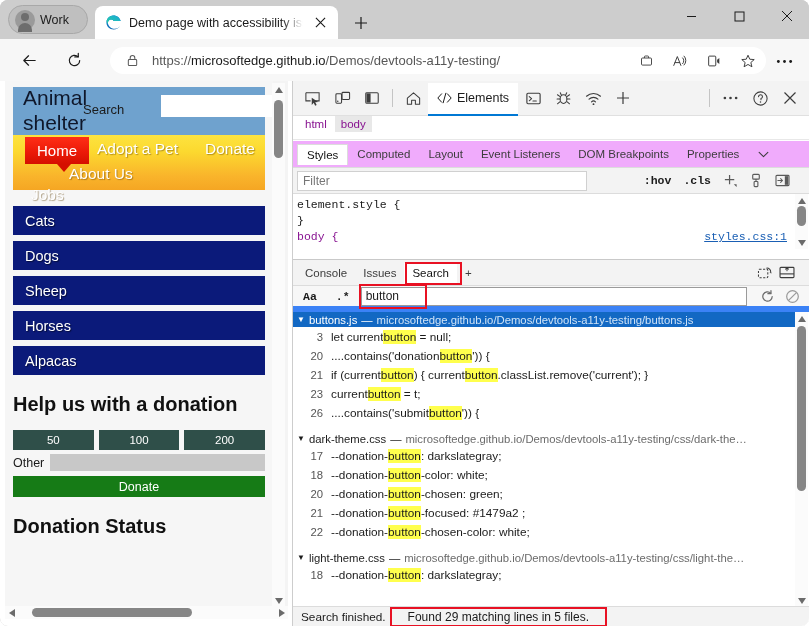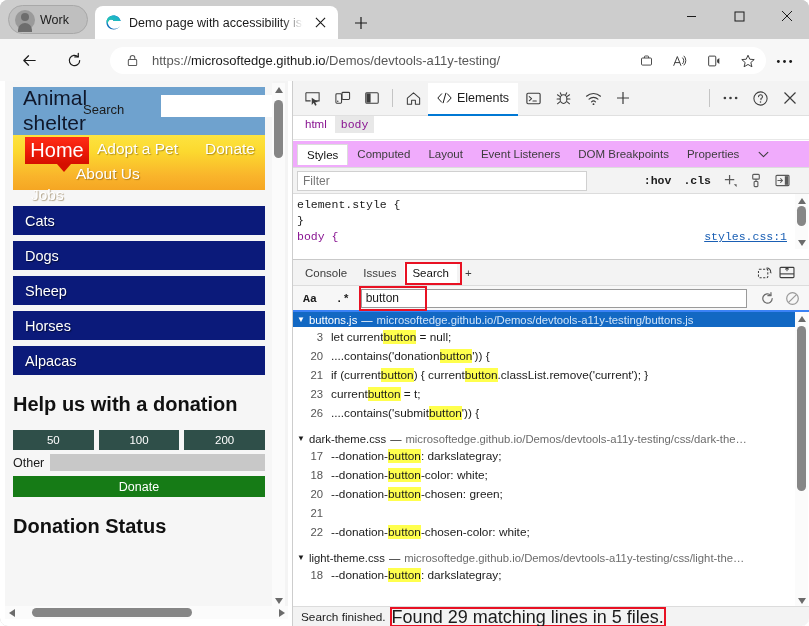--- a/index.html
+++ b/index.html
@@ -131,31 +131,31 @@
     background:linear-gradient(180deg,#fde33f 0%,#fcd92f 30%,#f9b42b 75%,#f5a623 100%);
     position:relative; padding-top:2px;
   }
   .pg-nav .navlink {
     position:absolute; font-size:15.5px; color:#ffffff;
     text-shadow:1px 1px 1px rgba(90,60,0,.45);
   }
   .pg-nav .home {
     position:absolute; left:12px; top:2px; width:64px; height:27px;
     background:linear-gradient(180deg,#ff2e16 0%,#ec1a08 55%,#d50f00 100%);
-    color:#ffffff; font-size:20px; text-align:center; line-height:27px;
+    color:#ffffff; font-size:15px; text-align:center; line-height:27px;
   }
   .pg-nav .home::after {
     content:""; position:absolute; left:32px; top:27px;
     border-left:7px solid transparent; border-right:7px solid transparent;
     border-top:8px solid #d50f00;
   }
   .pg-nav .n-adopt { left:84px; top:5px; }
   .pg-nav .n-donate { left:192px; top:5px; }
   .pg-nav .n-jobs { left:18px; top:30px;margin-top:21px; }
-  .pg-nav .n-about { left:63px; top:30px; }
+  .pg-nav .n-about { left:56px; top:30px; }
 
   .animal-list { margin:16px 8px 0 8px; }
   .animal-item {
     height:29px; background:#0b1a7a; color:#ffffff;
     font-size:14.5px; display:flex; align-items:center; padding-left:12px;
     margin-bottom:6px; text-shadow:1px 1px 1px rgba(0,0,0,.5);
   }
   .sec-title { margin:18px 8px 0 8px; font-size:20px; font-weight:bold; color:#111; }
   .amt-row { margin:14px 8px 0 8px; display:flex; gap:5px; }
   .amt-btn {
@@ -211,21 +211,21 @@
     font-size:12.5px; flex:none; background:#ffffff; margin-top:2px;
   }
   .spacer { flex:1; }
 
   #dt-breadcrumb {
     position:absolute; left:0; top:35px; width:516px; height:24px;
     background:#ffffff; display:flex; align-items:flex-start; padding-left:6px;
     gap:2px; border-bottom:1px solid #e8e8e8;
   }
   .crumb { font-size:11.5px; color:#881391; padding:2px 6px; }
-  .crumb.active { background:#e8e8e8;font-family:Liberation Mono, monospace; }
+  .crumb.active { background:#e8e8e8; }
 
   #dt-sidebar-tabs {
     position:absolute; left:0; top:60px; width:516px; height:27px;
     background:#f0abfc; border-bottom:1px solid #dcdcdc;
     display:flex; align-items:center; padding:0 4px;
   }
   .sbtab { font-size:11.5px; color:#3c3c3c; padding:4px 9px; }
   .sbtab.active { background:#ffffff; color:#111; border:1px solid #dcdcdc; border-bottom:none; }
 
   #dt-filterbar {
@@ -266,21 +266,21 @@
     padding:0 4px; border-bottom:1px solid #dcdcdc;
   }
   .dtab { font-size:11.5px; color:#3c3c3c; padding:4px 8px; }
   .dtab.active { background:#ffffff; color:#111; }
   #search-tab-hl {
     position:absolute; left:112px; top:2px; width:57px; height:23px;
     border:2px solid #e81123; box-sizing:border-box;
   }
   #searchbar {
     height:26px; background:#f7f7f7; display:flex; align-items:center;
-    gap:3px; padding:0 6px; border-bottom:2px solid #3b82f6; position:relative;
+    gap:3px; padding:0 6px; border-bottom:6px solid #3b82f6; position:relative;
   }
   #search-query-wrap {
     position:relative; flex:1; height:19px; margin-left:4px;
   }
   #search-query {
     width:100%; height:19px; background:#ffffff; border:1px solid #9a9a9a;
     font-size:12px; color:#1b1b1b; display:flex; align-items:center; padding-left:4px;
   }
   #search-query-hl {
     position:absolute; left:-2px; top:-3px; width:68px; height:25px;
@@ -315,21 +315,21 @@
     position:absolute; left:2px; top:14px; width:9px; height:165px; background:#868686; border-radius:5px;
   }
 
   #statusbar {
     position:absolute; left:0; bottom:0; width:516px; height:20px;
     background:#f3f3f3; border-top:1px solid #dcdcdc;
     display:flex; align-items:center; padding-left:8px; gap:4px;
   }
   #statusbar .st-txt { font-size:11.8px; color:#1b1b1b; }
   #status-hl {
-    border:2px solid #e81123; padding:0px 0; font-size:18px; color:#1b1b1b;
+    border:2px solid #e81123; padding:0px 16px; font-size:12px; color:#1b1b1b;
     line-height:16px;
   }
   .icon-svg { display:block; }
 </style>
 </head>
 <body>
 
 <div id="window">
 
   <div id="titlebar">
@@ -761,20 +761,21 @@
           <div class="res-line">
             <span class="res-num">18</span>
             <span><span>--donation-</span><span class="hl">button</span><span>-color: white;</span></span>
           </div>
           <div class="res-line">
             <span class="res-num">20</span>
             <span><span>--donation-</span><span class="hl">button</span><span>-chosen: green;</span></span>
           </div>
           <div class="res-line">
             <span class="res-num">21</span>
+            <span><span>--donation-</span><span class="hl">button</span><span>-focused: #1479a2 ;</span></span>
           </div>
           <div class="res-line">
             <span class="res-num">22</span>
             <span><span>--donation-</span><span class="hl">button</span><span>-chosen-color: white;</span></span>
           </div>
 
           <div class="gap"></div>
 
           <div class="res-file plain">
             <span class="tri">▼</span>

